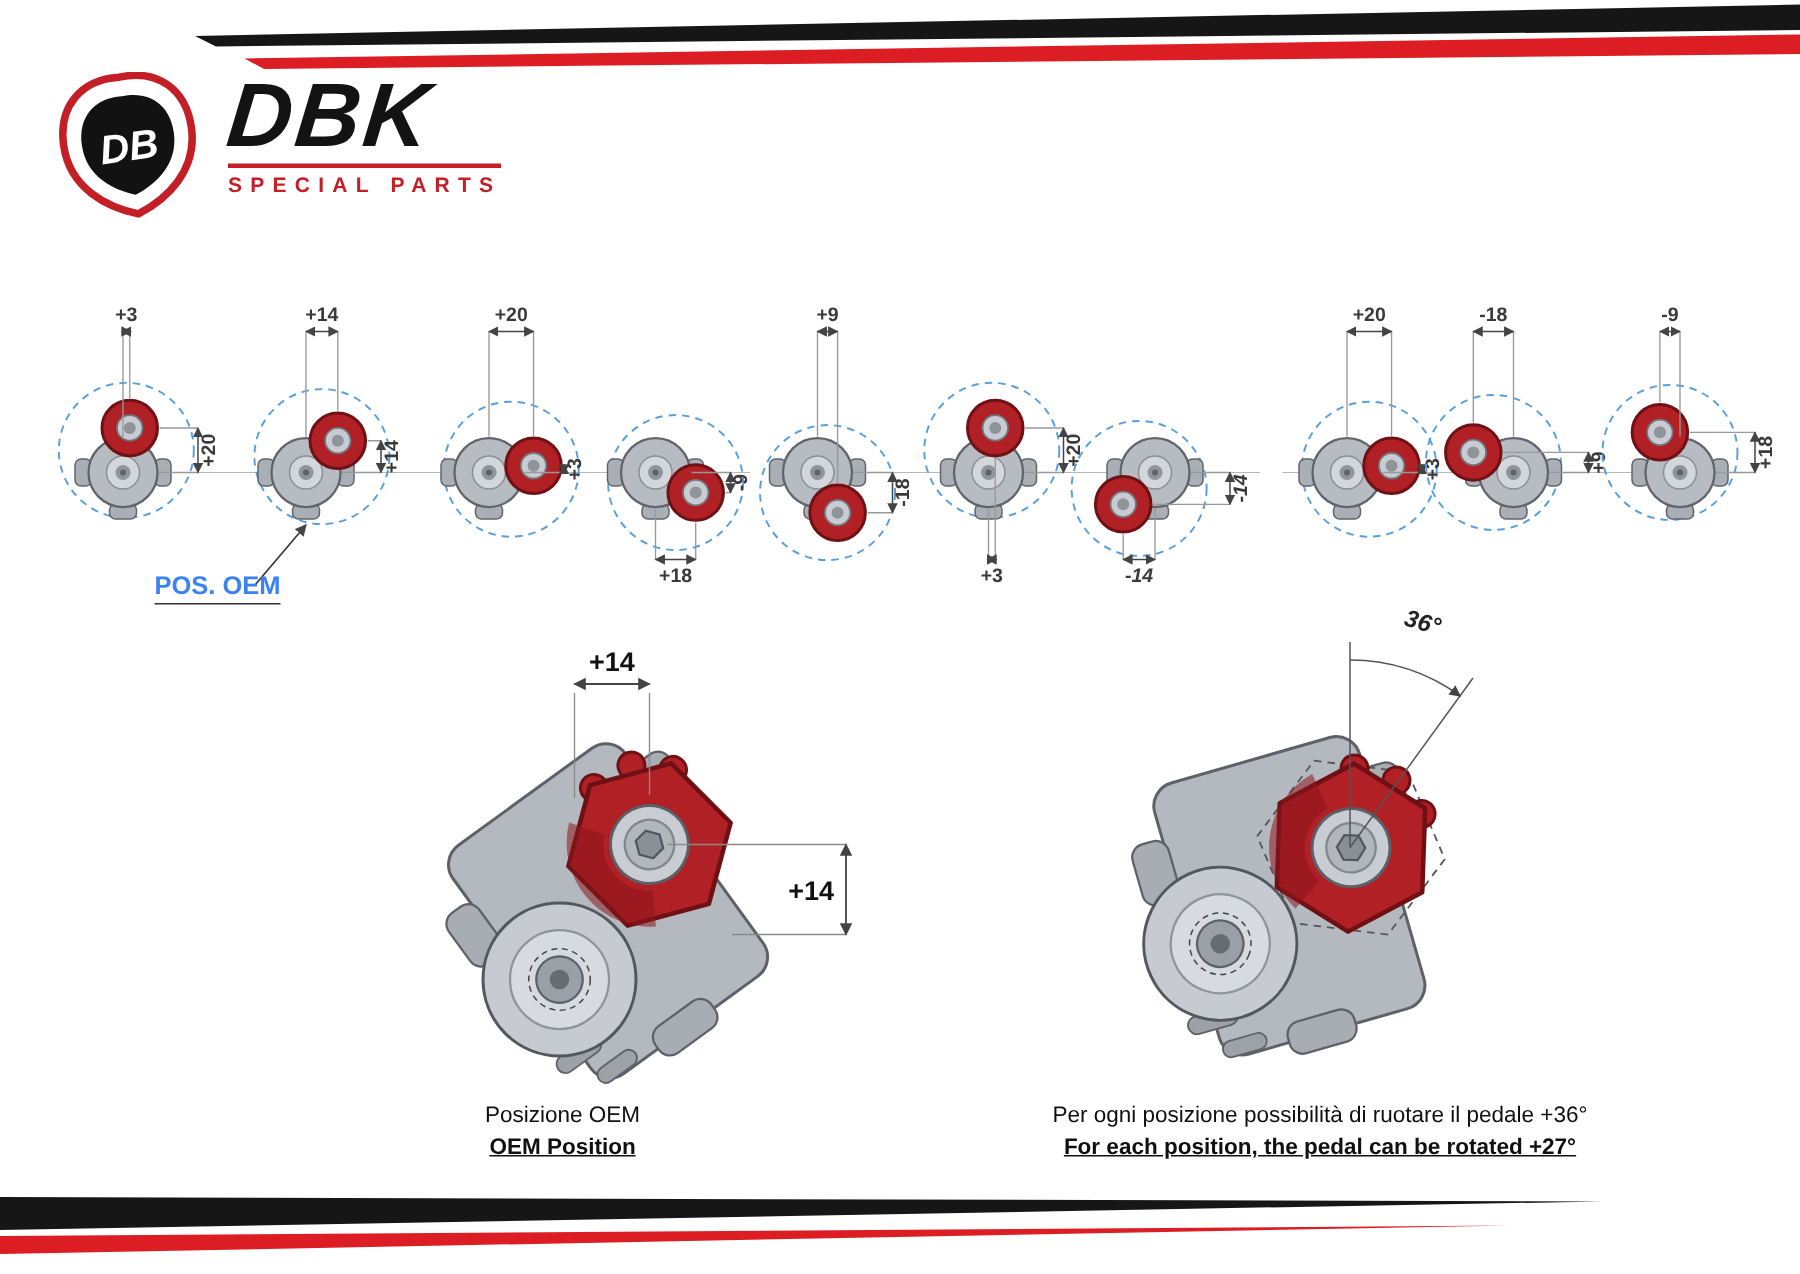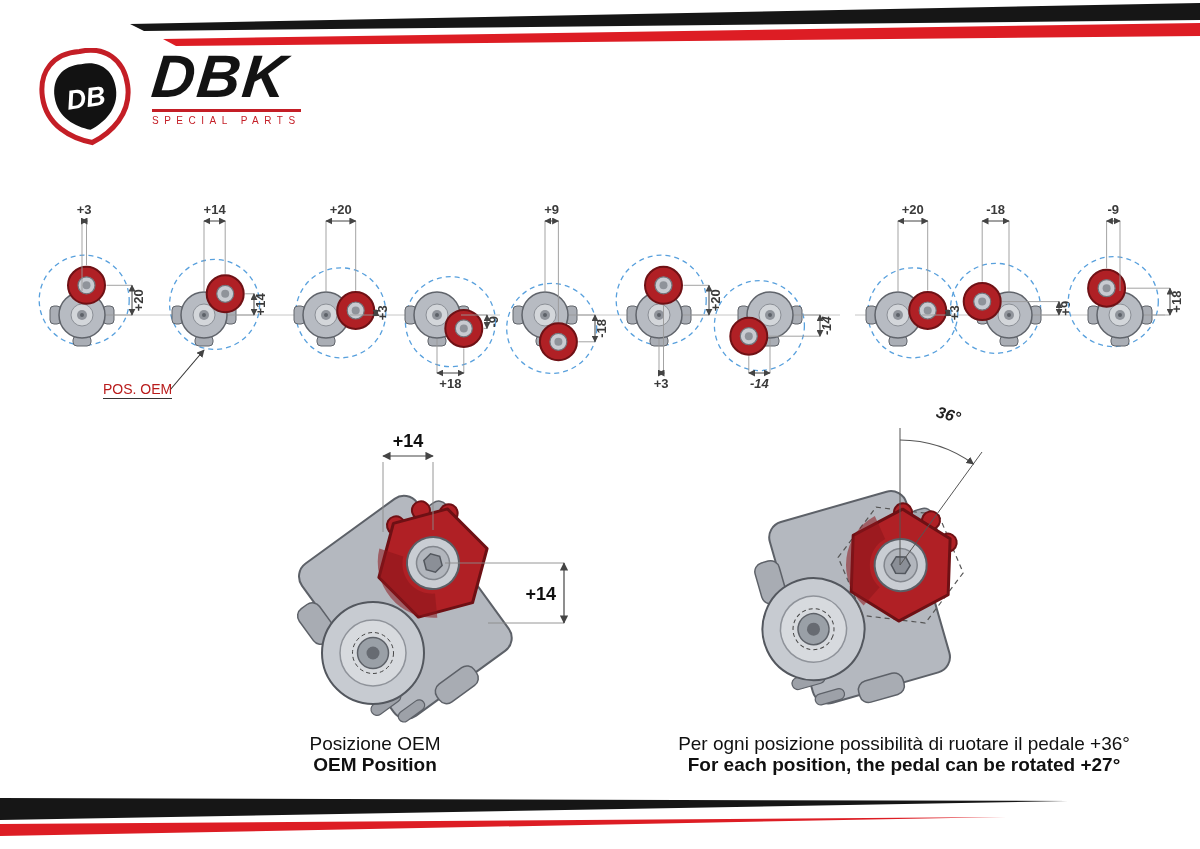--- a/index.html
+++ b/index.html
@@ -7,32 +7,32 @@
     width:1200px;height:849px;position:relative;background:#ffffff;
     font-family:"Liberation Sans",sans-serif;overflow:hidden;
   }
   #top-stripes{position:absolute;left:0;top:0;}
   #bottom-stripes{position:absolute;left:0;bottom:0;}
   
   .logo{position:absolute;left:36px;top:48px;display:flex;gap:16px;align-items:flex-start;}
   .brand{font-size:60px;font-weight:bold;font-style:italic;letter-spacing:2px;color:#131313;
          transform:skewX(-6deg);line-height:58px;}
   .brand-rule{height:3px;background:#c41e26;margin:3px 0 3px 0;}
-  .tagline{color:#c41e26;font-size:10px;font-weight:normal;letter-spacing:5.5px;white-space:nowrap;}
+  .tagline{color:#c41e26;font-size:14px;font-weight:bold;letter-spacing:5.5px;white-space:nowrap;}
   
   #positions-row{position:absolute;left:0;top:195px;width:1200px;height:212px;}
   .pos-cell{position:absolute;top:0;width:130px;height:205px;}
   .sdim{font-family:"Liberation Sans",sans-serif;font-size:13px;font-weight:600;fill:#3a3a3a;}
   .dim{font-family:"Liberation Sans",sans-serif;font-size:18px;font-weight:bold;fill:#111;}
   .angle-label{font-family:"Liberation Sans",sans-serif;font-size:16px;font-style:italic;font-weight:600;fill:#222;}
-  #pos-oem{position:absolute;left:103px;top:381px;font-size:14px;color:#b91c1c;
-           border-bottom:1.2px solid #333;padding-bottom:1px;}
+  #pos-oem{position:absolute;left:103px;top:381px;font-size:17px;color:#3b82f6;
+           border-bottom:1.2px solid #333;padding-bottom:1px;font-weight:bold;}
   
-  .caption{position:absolute;text-align:center;font-size:19px;color:#101010;line-height:21px;}
-  .caption .bold{font-weight:bold;}
+  .caption{position:absolute;text-align:center;font-size:15px;color:#101010;line-height:21px;}
+  .caption .bold{font-weight:bold;text-decoration:underline;}
   #detail-left{position:absolute;left:250px;top:420px;}
   #detail-right{position:absolute;left:710px;top:390px;}
   #overlay{position:absolute;left:0;top:0;pointer-events:none;}
 </style>
 </head>
 <body>
 
 <svg width="0" height="0" style="position:absolute" aria-hidden="true">
   <defs>
     <marker id="arr" viewBox="0 0 10 10" refX="9" refY="5" markerWidth="7" markerHeight="7" orient="auto-start-reverse">
@@ -429,16 +429,16 @@
     <line x1="190" y1="175" x2="272" y2="62"></line>
   </g>
   <path d="M190,50 A125,125 0 0 1 263.5,74" fill="none" stroke="#555" stroke-width="1.1" marker-end="url(#arr)"></path>
   <text transform="translate(237 30) rotate(16)" text-anchor="middle" class="angle-label">36°</text>
 </svg>
 
 <div class="caption" style="left:225px;top:733px;width:300px;">
   <div>Posizione OEM</div>
   <div class="bold">OEM Position</div>
 </div>
-<div class="caption" style="left:634px;top:733px;width:540px;">
+<div class="caption" style="left:610px;top:733px;width:540px;">
   <div>Per ogni posizione possibilità di ruotare il pedale +36°</div>
   <div class="bold">For each position, the pedal can be rotated +27°</div>
 </div>
 
 </body></html>

